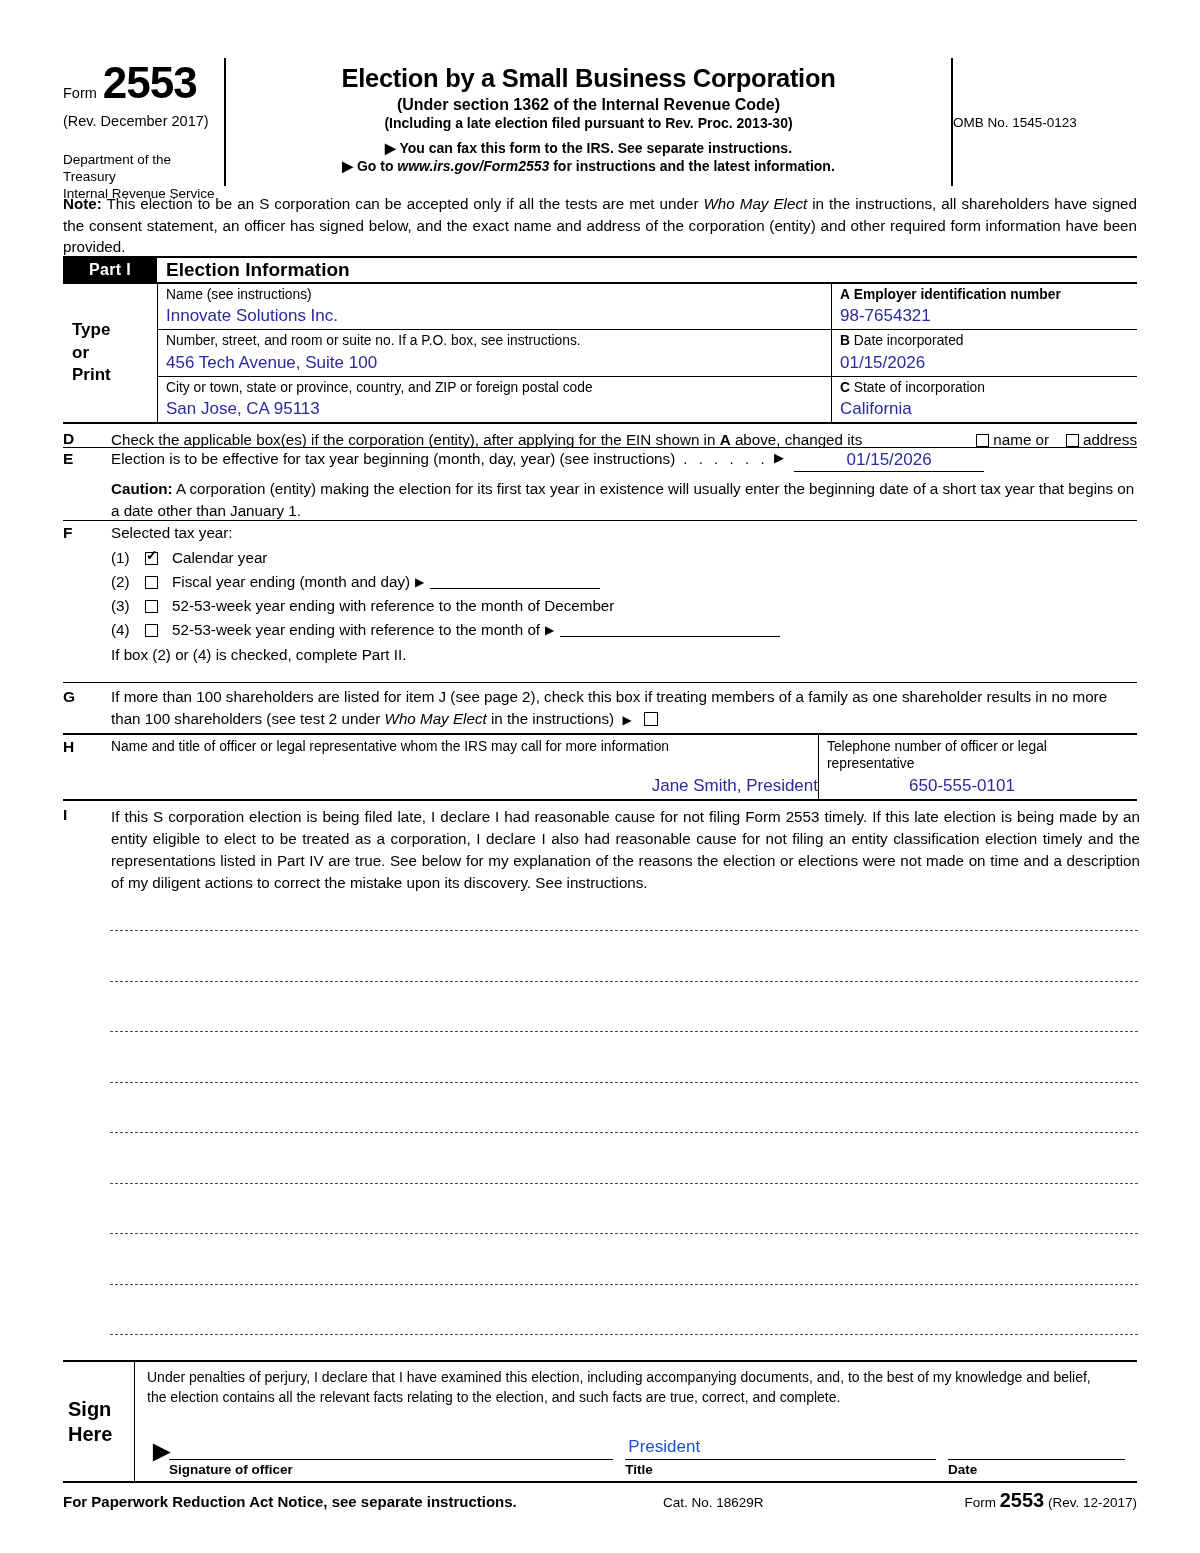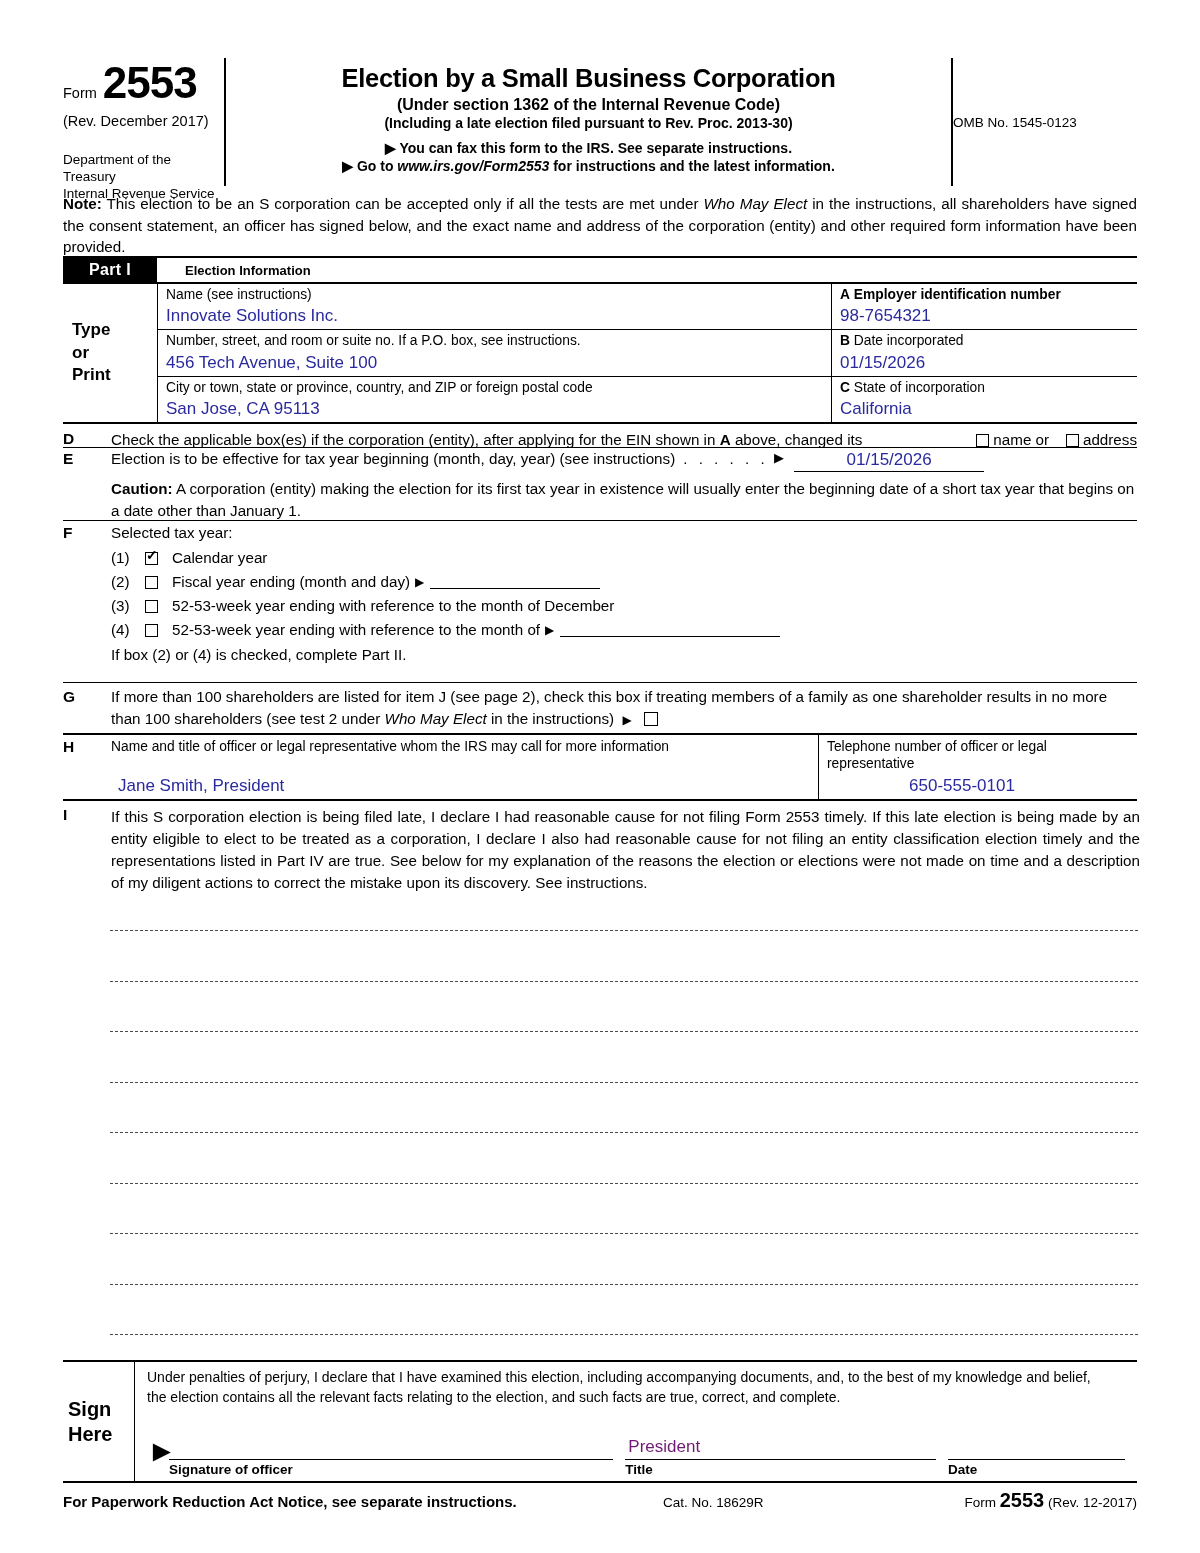--- a/index.html
+++ b/index.html
@@ -134,23 +134,23 @@
     color: #fff;
     font-size: 16px;
     font-weight: bold;
     width: 94px;
     display: flex;
     align-items: center;
     justify-content: center;
     letter-spacing: 0.3px;
   }
   .part-title {
-    font-size: 13px;
-    font-weight: bold;
-    padding-left: 28px;
+    font-size: 19px;
+    font-weight: bold;
+    padding-left: 9px;
     display: flex;
     align-items: center;
   }
 
   
   .tp-block {
     position: absolute;
     left: 63px; top: 282px;
     width: 1074px;
     height: 142px;
@@ -323,21 +323,21 @@
     padding: 3px 0 0 8px;
     display: flex;
     flex-direction: column;
   }
   .h-val {
     color: #2a2a9e;
     font-size: 17px;
     margin-top: auto;
     padding-bottom: 3px;
   }
-  .h-val-l { padding-left: 55px; }
+  .h-val-l { padding-left: 55px; text-align: right; }
   .h-val-r { text-align: center; padding-right: 40px; }
 
   
   .rowI {
     position: absolute;
     left: 63px; top: 806px;
     width: 1077px;
     font-size: 15.2px;
   }
   .i-inner { display: flex; }
@@ -394,21 +394,21 @@
     align-items: flex-end;
   }
   .sig-arrow {
     width: 22px;
     font-size: 30px;
     line-height: 0.7;
     padding-bottom: 16px;
   }
   .sig-col { position: relative; }
   .sig-col .fillval {
-    color: #701a75;
+    color: #1d4ed8;
     font-size: 17px;
     height: 22px;
     padding-left: 3px;
   }
   .sig-col .ruleline { border-top: 1.4px solid #000; }
   .sig-col .lbl {
     font-size: 13.5px;
     font-weight: bold;
     padding-top: 2px;
   }

